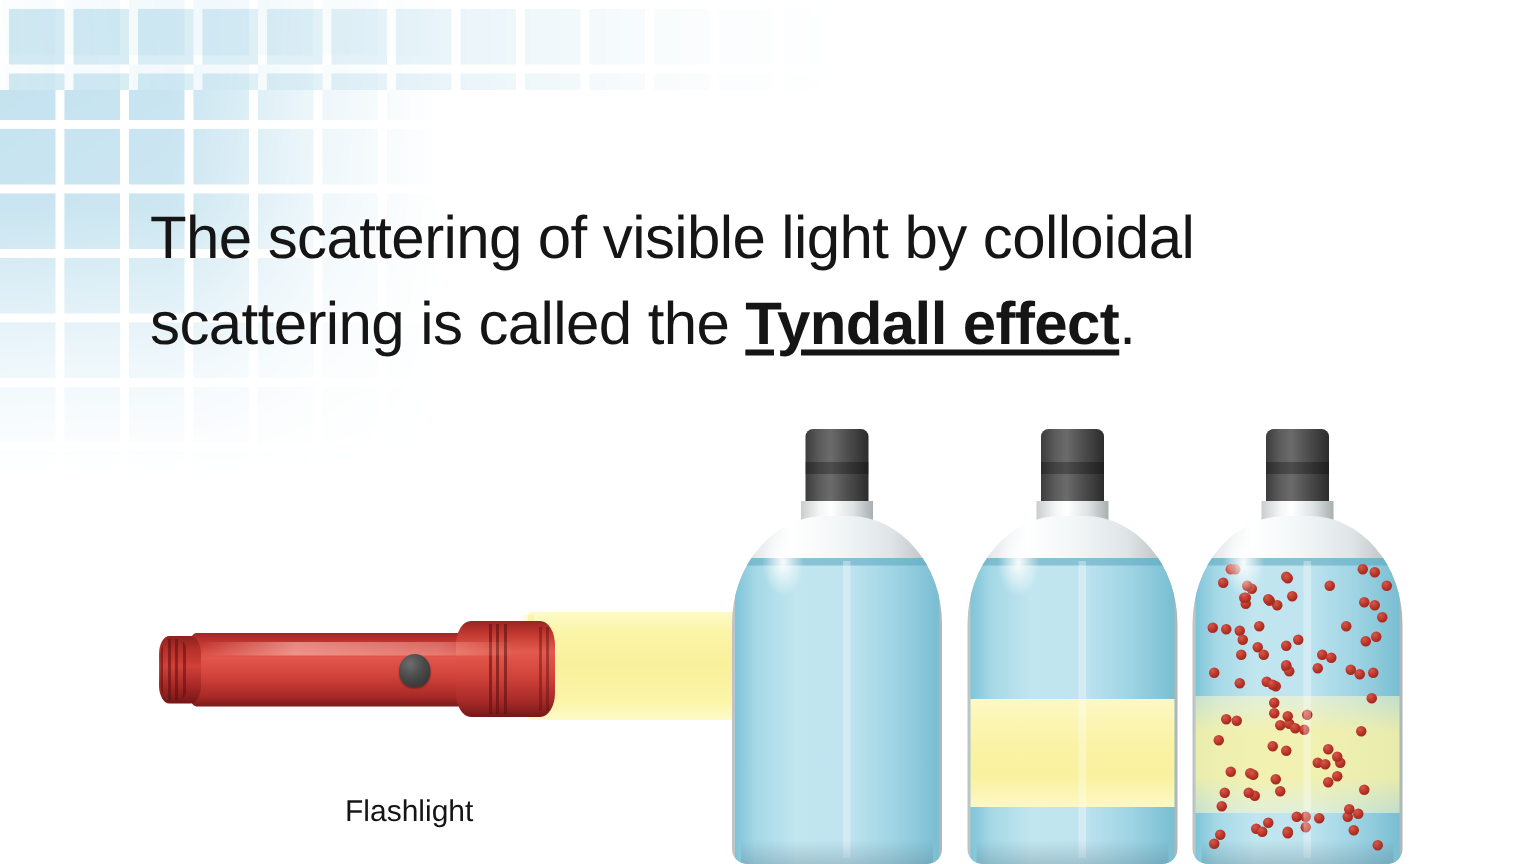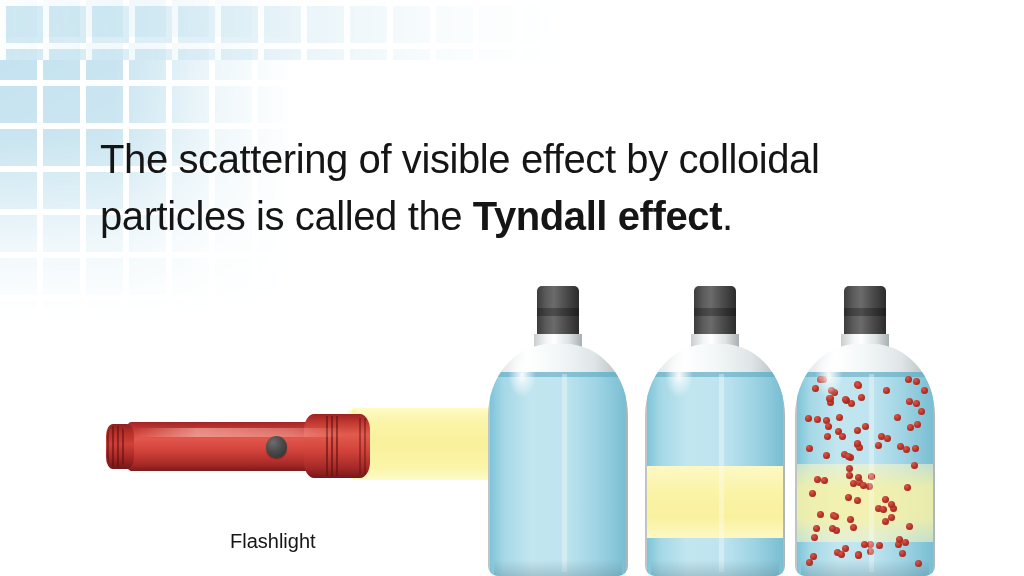--- a/index.html
+++ b/index.html
@@ -73,20 +73,21 @@
     left: 100px;
     top: 131px;
     width: 830px;
     font-size: 40px;
     line-height: 57px;
     color: #151515;
     letter-spacing: -0.4px;
   }
   .body-text .emph {
     font-weight: bold;
+    text-decoration: underline;
     text-underline-offset: 4px;
   }
   .flashlight-label {
     position: absolute;
     left: 230px;
     top: 530px;
     font-size: 20px;
     color: #151515;
     white-space: nowrap;
   }
@@ -223,21 +224,21 @@
 </style>
 </head>
 <body>
 
 <div class="slide">
 
   <div class="bg-grid"></div>
   <div class="bg-grid-top"></div>
 
 
-  <div class="body-text"><span>The scattering of visible effect by colloidal particles is called the </span><span class="emph">Tyndall effect</span><span>.</span></div>
+  <div class="body-text"><span>The scattering of visible light by colloidal scattering is called the </span><span class="emph">Tyndall effect</span><span>.</span></div>
 
   <div class="beam"></div>
 
   <div class="flashlight">
     <div class="fl-body"></div>
     <div class="fl-cap"></div>
     <div class="fl-cap-ribs"></div>
     <div class="fl-head"></div>
     <div class="fl-head-band"></div>
     <div class="fl-head-band2"></div>

